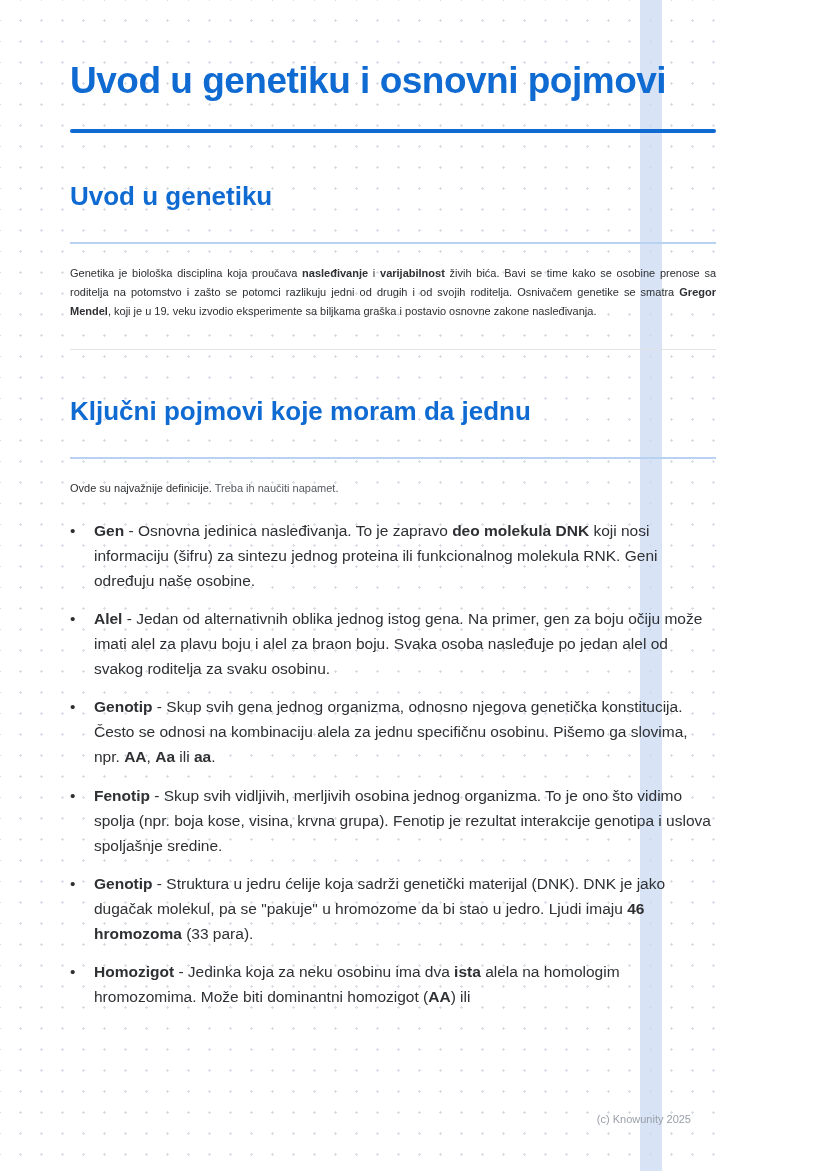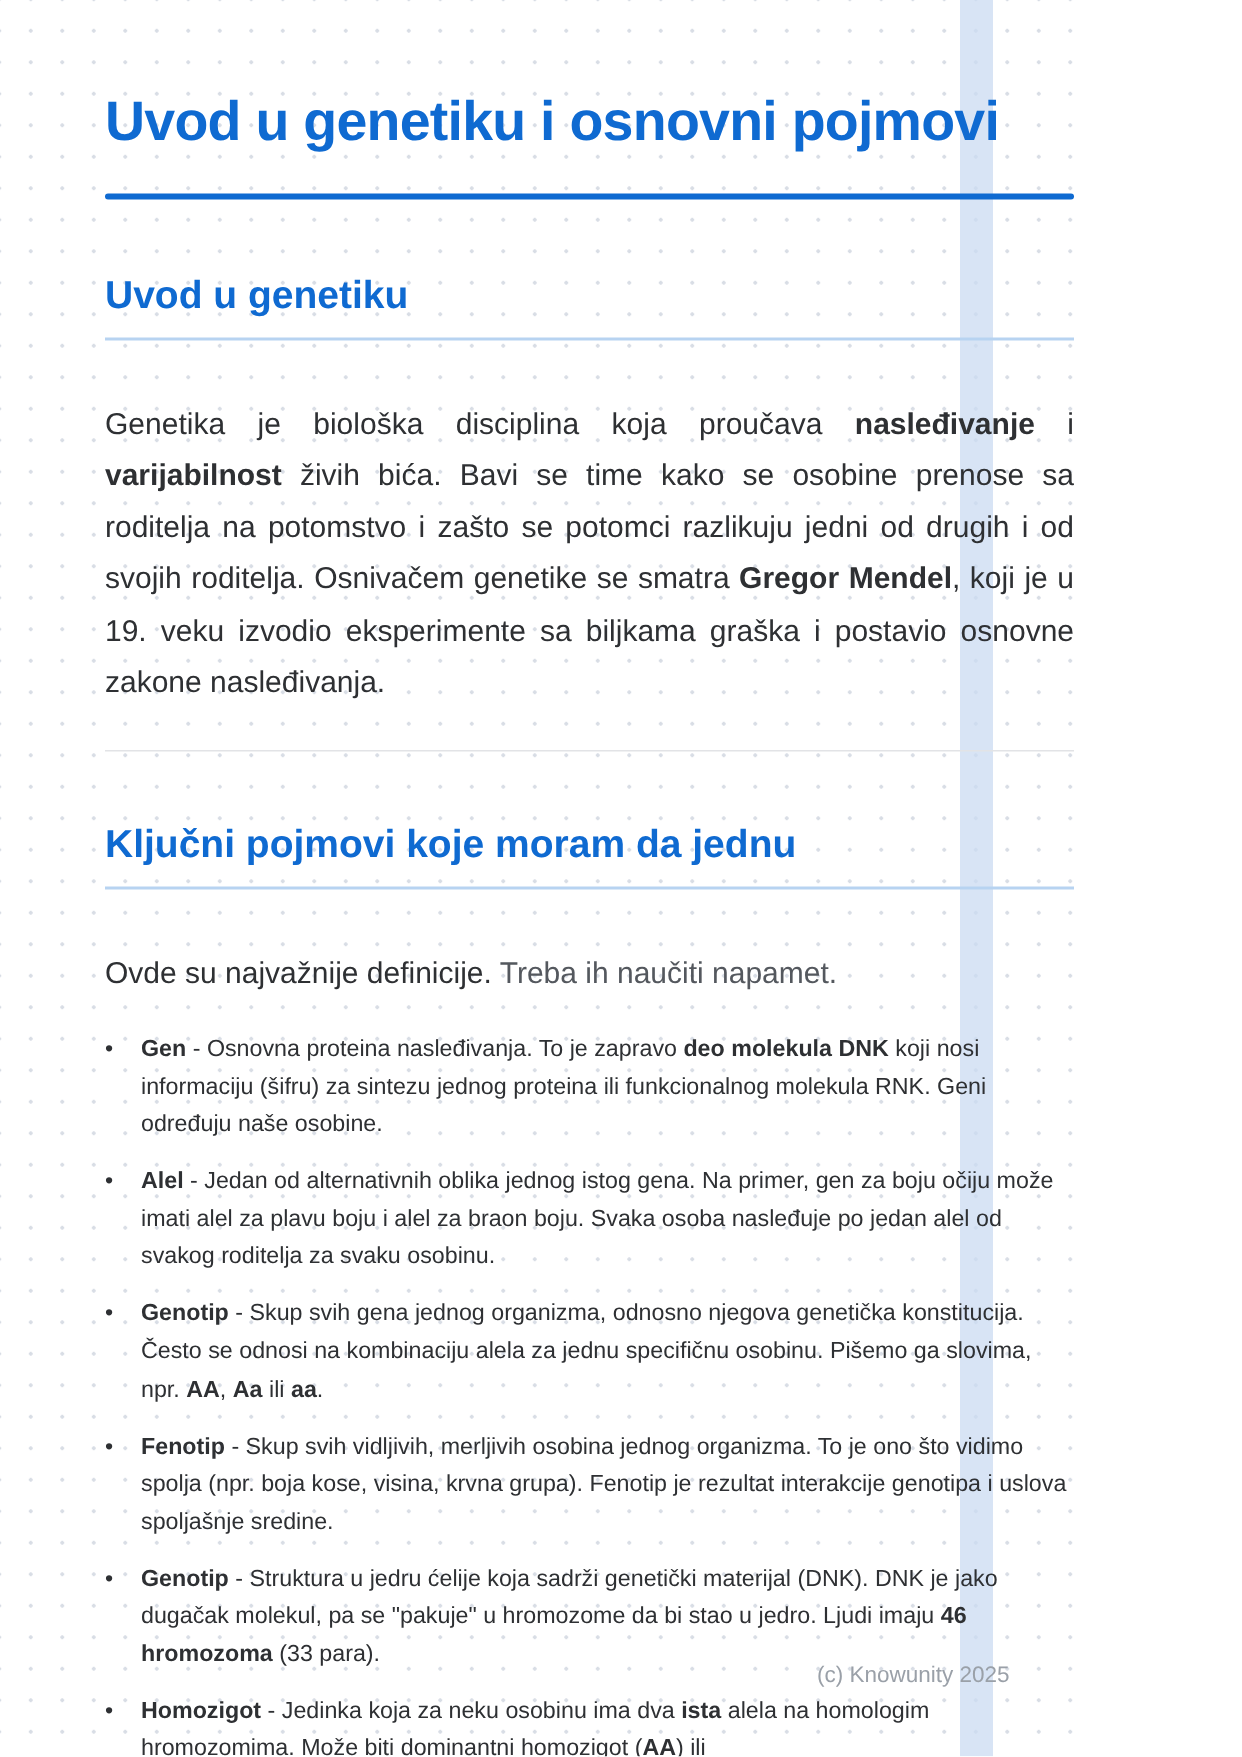--- a/index.html
+++ b/index.html
@@ -32,49 +32,49 @@
     line-height: 1.27;
     font-weight: 700;
     letter-spacing: -0.5px;
     max-width: 600px;
   }
   .title-rule { height: 4px; background: #0f6ad1; margin-top: 24px; border-radius: 2px; }
   h2.section-heading {
     color: #0f6ad1;
     font-size: 26px;
     font-weight: 700;
-    padding-bottom: 13px;
+    padding-bottom: 30px;
     border-bottom: 2px solid #b7d3f1;
-    margin-bottom: 39px;
+    margin-bottom: 20px;
   }
   .section-uvod h2 { margin-top: 48px; }
   .section-pojmovi h2 { margin-top: 0; }
   p.body-text {
-    font-size: 20px;
+    font-size: 11px;
     color: #2e3033;
     line-height: 1.72;
     margin-bottom: 17px;
   }
   .just { text-align: justify; }
   .b { font-weight: 700; }
   .i { color: #54585e; }
   .divider { height: 1px; background: #e2e3e6; margin: 28px 0 46px; }
   ul.definitions { list-style: none; margin-top: 20px; }
   ul.definitions li {
     display: flex;
     font-size: 15.5px;
     color: #2e3033;
     line-height: 1.62;
     margin-bottom: 13px;
   }
   .bullet { width: 24px; flex: none; font-size: 15.5px; color: #2e3033; }
   .li-text { flex: 1; }
   .footer-note {
-    position: absolute; right: 50px; bottom: 46px;
-    font-size: 15px; color: #9aa0a8; margin-left: 11px;
+    position: absolute; right: 32px; bottom: 46px;
+    font-size: 11px; color: #9aa0a8; margin-left: 11px;
   }
 </style>
 </head>
 <body>
 
 <div class="page">
   <div class="stripe"></div>
 
   <div class="content">
     <h1 class="doc-title">Uvod u genetiku i osnovni pojmovi</h1>
@@ -87,21 +87,21 @@
 
     <div class="divider"></div>
 
     <section class="section-pojmovi">
       <h2 class="section-heading">Ključni pojmovi koje moram da jednu</h2>
       <p class="body-text"><span>Ovde su najvažnije definicije. </span><span class="i">Treba ih naučiti napamet.</span></p>
 
       <ul class="definitions">
         <li>
           <span class="bullet">•</span>
-          <span class="li-text"><span class="b">Gen</span><span> - Osnovna proteina nasleđivanja. To je zapravo </span><span class="b">deo molekula DNK</span><span> koji nosi informaciju (šifru) za sintezu jednog proteina ili funkcionalnog molekula RNK. Geni određuju naše osobine.</span></span>
+          <span class="li-text"><span class="b">Gen</span><span> - Osnovna jedinica nasleđivanja. To je zapravo </span><span class="b">deo molekula DNK</span><span> koji nosi informaciju (šifru) za sintezu jednog proteina ili funkcionalnog molekula RNK. Geni određuju naše osobine.</span></span>
         </li>
         <li>
           <span class="bullet">•</span>
           <span class="li-text"><span class="b">Alel</span><span> - Jedan od alternativnih oblika jednog istog gena. Na primer, gen za boju očiju može imati alel za plavu boju i alel za braon boju. Svaka osoba nasleđuje po jedan alel od svakog roditelja za svaku osobinu.</span></span>
         </li>
         <li>
           <span class="bullet">•</span>
           <span class="li-text"><span class="b">Genotip</span><span> - Skup svih gena jednog organizma, odnosno njegova genetička konstitucija. Često se odnosi na kombinaciju alela za jednu specifičnu osobinu. Pišemo ga slovima, npr. </span><span class="b">AA</span><span>, </span><span class="b">Aa</span><span> ili </span><span class="b">aa</span><span>.</span></span>
         </li>
         <li>

